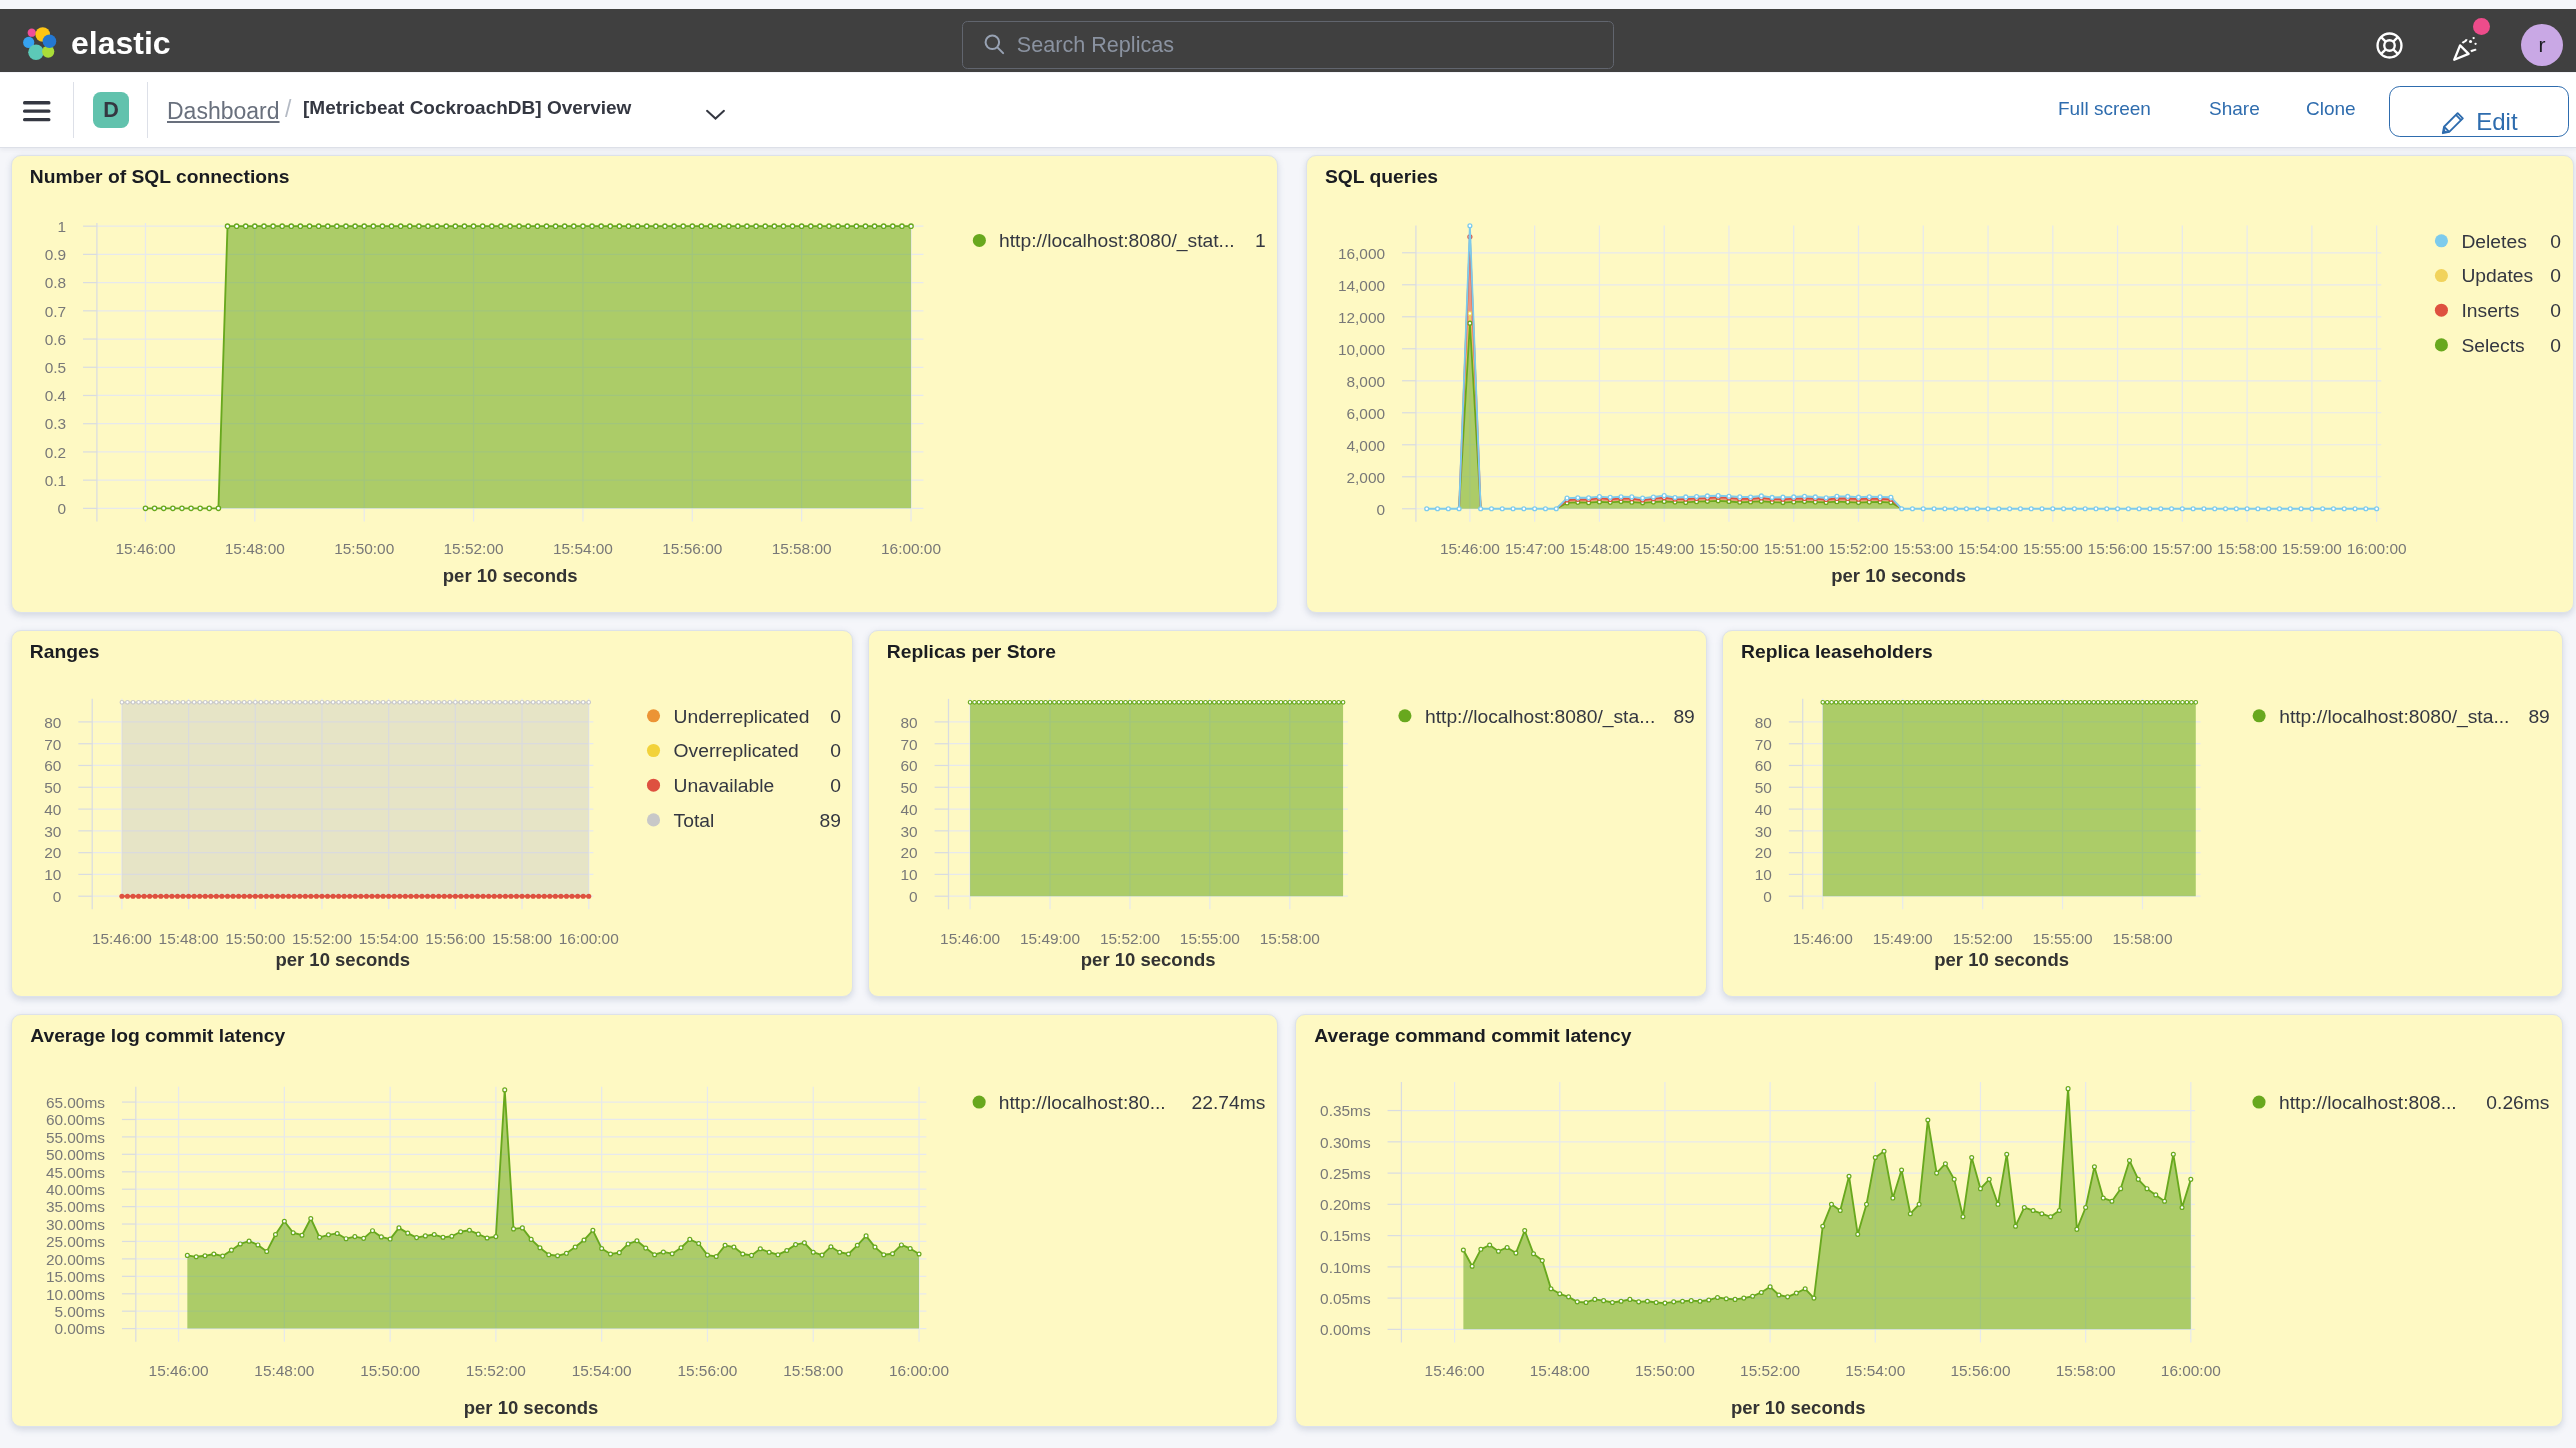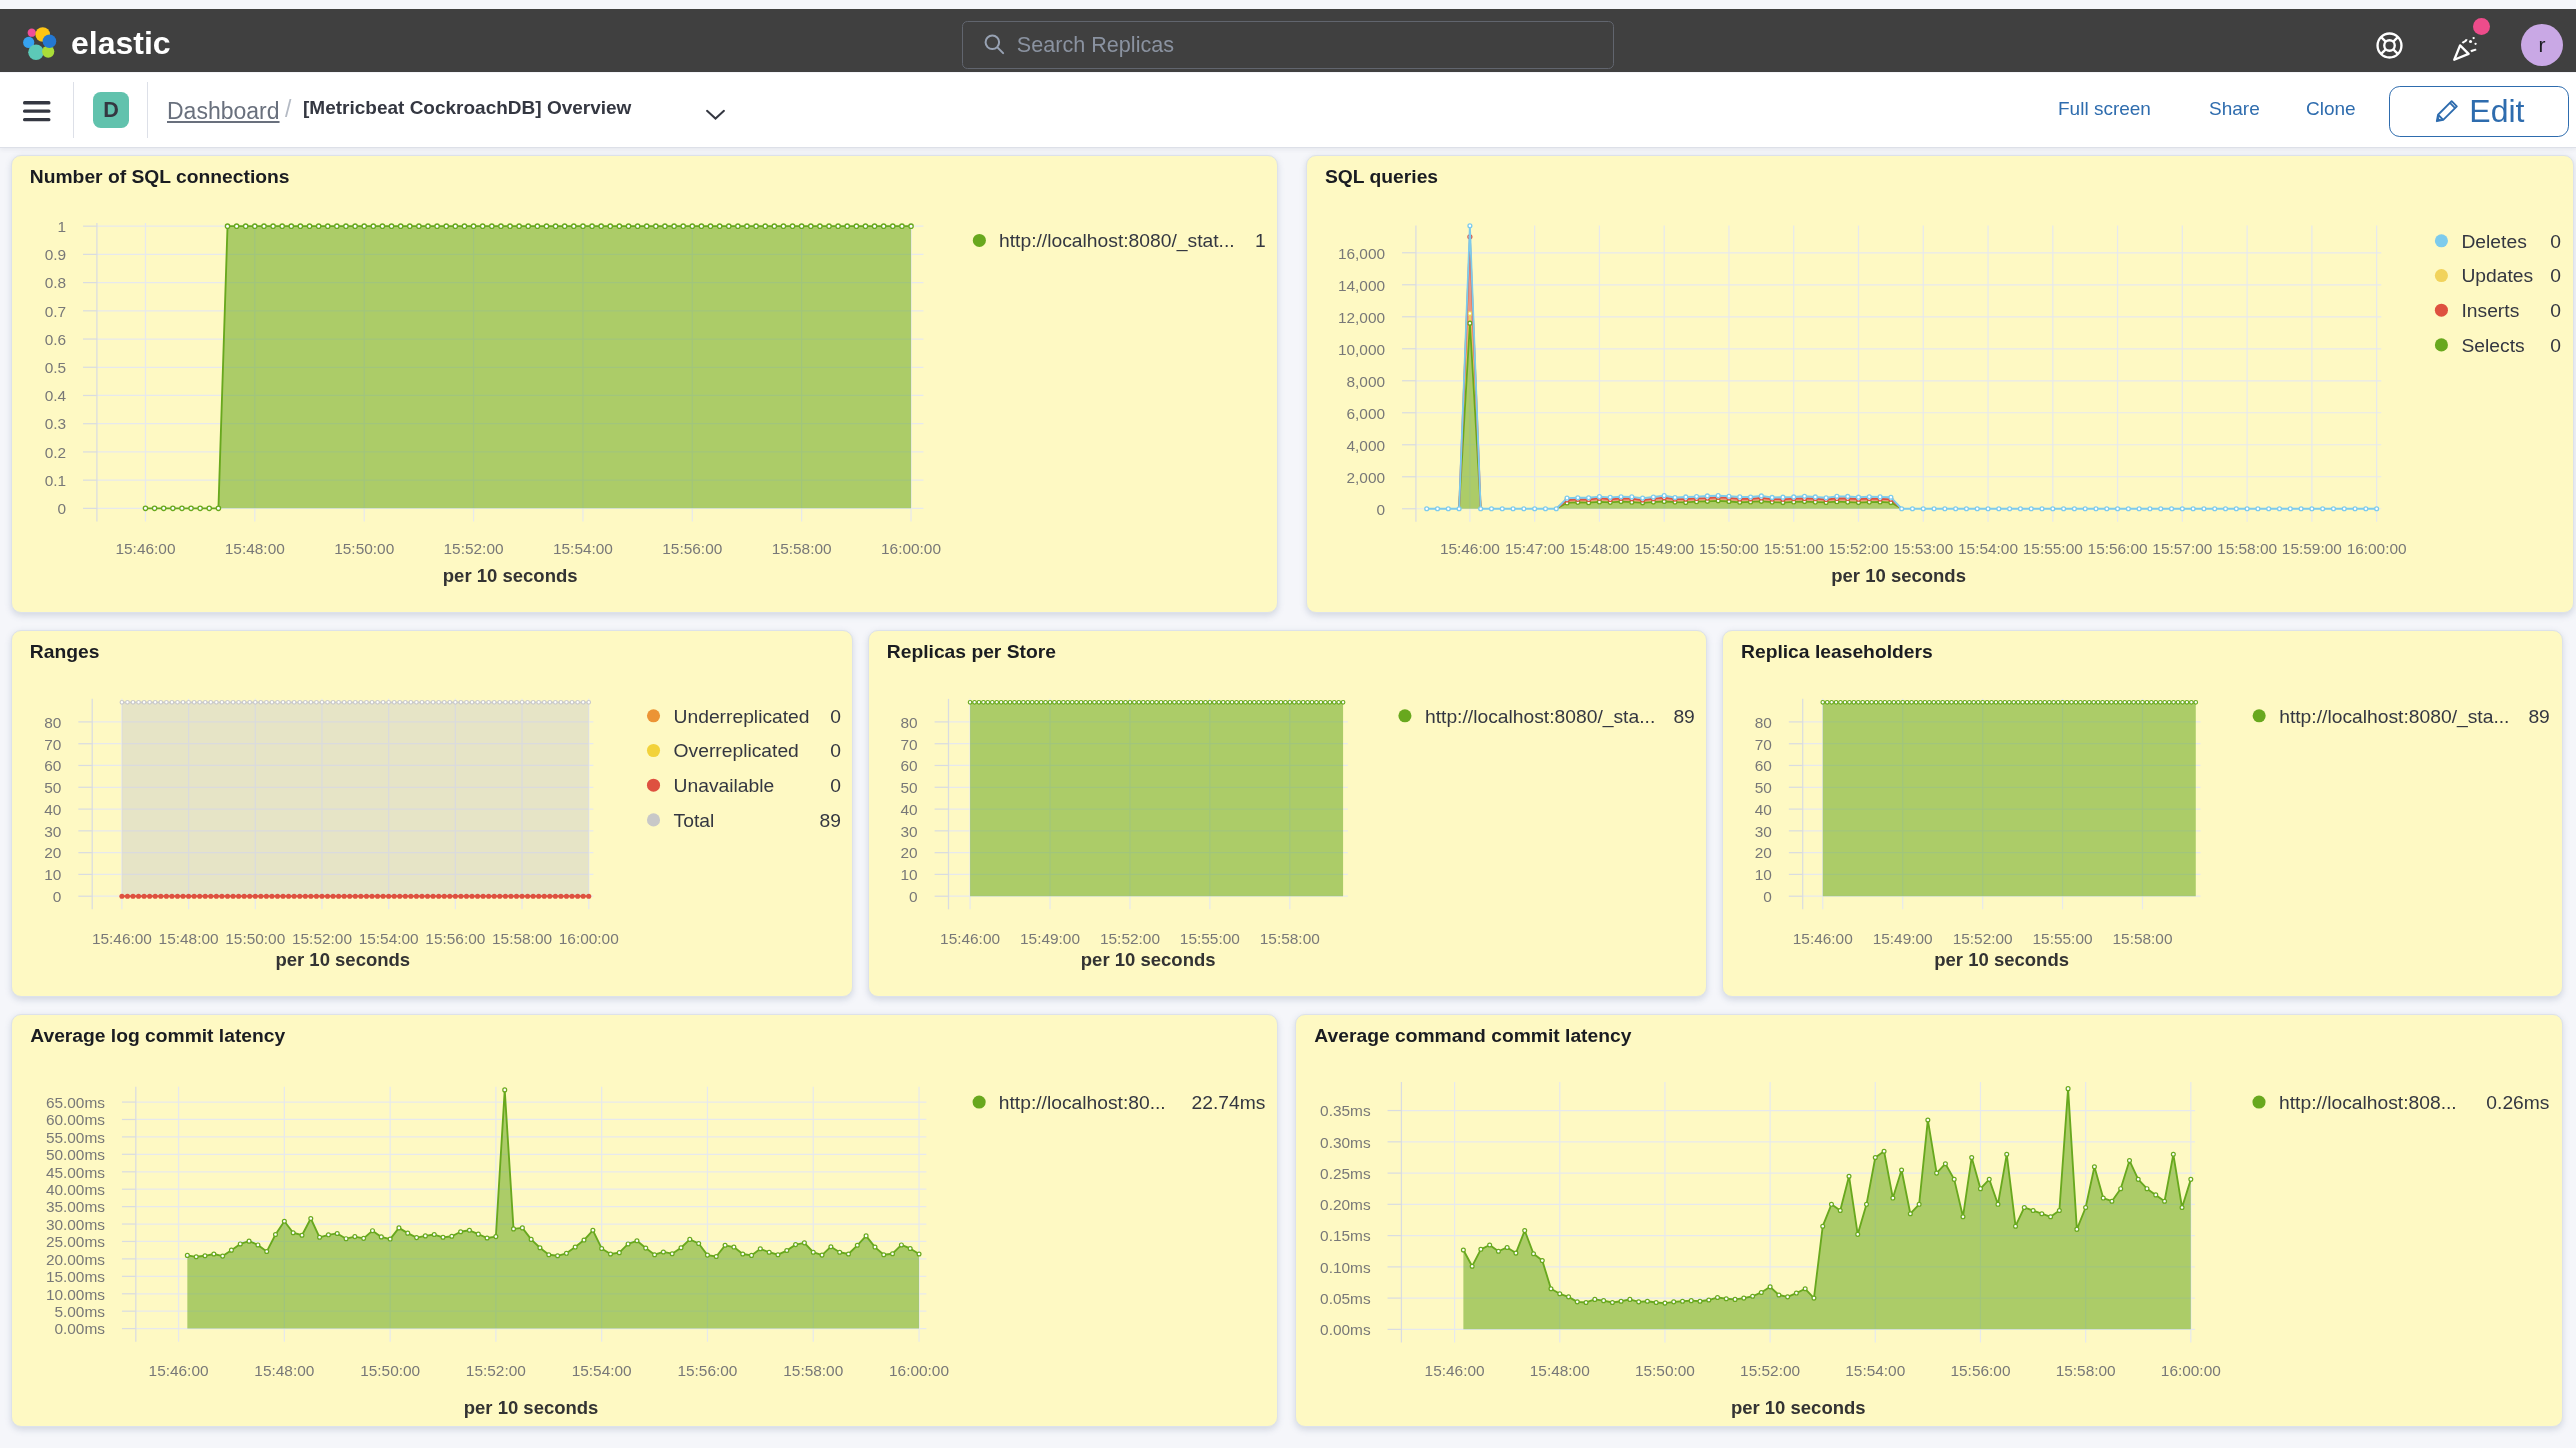--- a/index.html
+++ b/index.html
@@ -17,21 +17,21 @@
 .nav { position:absolute; left:0; top:73px; width:2576px; height:75px; background:#fff;
   border-bottom:1.2px solid #dde0e8; box-shadow:0 2.3px 3.9px rgba(80,90,110,0.08); }
 .vsep { position:absolute; top:9.3px; width:1.2px; height:56px; background:#dde0e8; }
 .dbadge { position:absolute; left:93px; top:19px; width:36px; height:36px; border-radius:7.7px; background:#61c2ad;
   color:#343741; font-size:21.6px; font-weight:bold; text-align:center; line-height:36px; }
 .bc1 { position:absolute; left:167px; top:25px; color:#69707d; font-size:23px;text-decoration:underline; }
 .bcsep { position:absolute; left:285px; top:23px; color:#b4bac4; font-size:23px; }
 .bc2 { position:absolute; left:303px; top:24px; color:#343741; font-size:19px; font-weight:bold; }
 .navlink { position:absolute; top:25px; color:#2e6cae; font-size:19px; }
 .editbtn { position:absolute; left:2389px; top:13px; width:180px; height:51px; border:1.9px solid #2e6cae;
-  border-radius:10.8px; color:#2e6cae; font-size:32px; display:flex; align-items:center; justify-content:center; }
+  border-radius:10.8px; color:#2e6cae; font-size:24px; display:flex; align-items:flex-end; justify-content:center; }
 .panel { position:absolute; background:#fef9c3; border:1.2px solid #dde2ea; border-radius:10px;
   box-shadow:0 2.3px 6.2px rgba(95,115,145,0.22);text-align:center; }
 .panel svg { display:block; }
 
 </style></head><body>
 
 <div class="hdr">
   <svg class="elogo" width="39" height="39" viewBox="0 0 32 32">
     <circle cx="8" cy="5.5" r="3.4" fill="#f04e98"></circle>
     <circle cx="17" cy="7" r="6" fill="#fec514"></circle>

